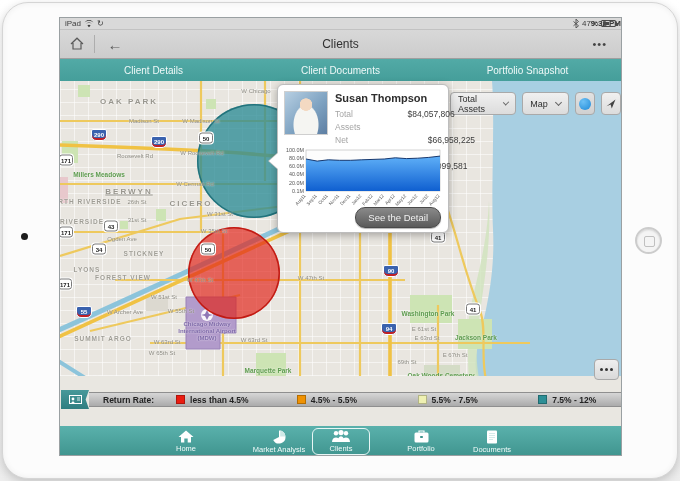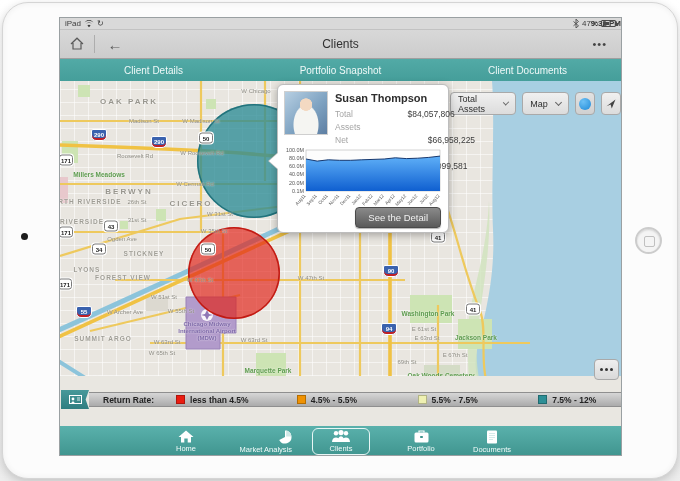--- a/index.html
+++ b/index.html
@@ -68,21 +68,21 @@
   .pp-photo { position:absolute; left:6px; top:6px; width:44px; height:44px; border:1px solid #cfcfcf; background:
      radial-gradient(circle at 50% 30%, #f3d9c2 0 6px, transparent 6.5px),
      radial-gradient(ellipse at 50% 78%, #f5f5f2 0 12px, transparent 13px),
      linear-gradient(135deg,#b7cfe2,#7fa3c2 55%,#5e7fa3); }
   .pp-name { position:absolute; left:57px; top:7px; font-size:11px; font-weight:bold; color:#2e2e2e; }
   .pp-rows { position:absolute; left:57px; top:23px; width:108px; }
   .pp-row { display:flex; justify-content:space-between; font-size:8.5px; line-height:13px; }
   .pp-row .k { color:#a5a5a5; }
   .pp-row .v { color:#3c3c3c;margin-left:47px; }
   .pp-chart { position:absolute; left:4px; top:62px; width:164px; height:62px; }
-  .pp-btn { position:absolute; right:7px; bottom:4px; padding:4px 12px; font-size:9.5px; color:#f2f2f2; background:linear-gradient(180deg,#8a8a8a,#5a5a5a); border:1px solid #4a4a4a; border-radius:4px; cursor:pointer; box-shadow:0 1px 1px rgba(0,0,0,.3); }
+  .pp-btn { position:absolute; right:7px; bottom:4px; padding:4px 12px; font-size:9.5px; color:#f2f2f2; background:linear-gradient(180deg,#8a8a8a,#5a5a5a); border:1px solid #4a4a4a; border-radius:10px; cursor:pointer; box-shadow:0 1px 1px rgba(0,0,0,.3); }
 
   
   .legend { position:absolute; left:1px; top:372px; width:640px; height:19px; display:flex; align-items:center; }
   .ribbon { width:28px; height:19px; background:linear-gradient(180deg,#48999a,#2f7e80); display:flex; align-items:center; justify-content:center; }
   .ribbon.left { clip-path:polygon(0 0,100% 0,88% 50%,100% 100%,0 100%); }
   .ribbon.right { clip-path:polygon(12% 0,100% 0,100% 100%,12% 100%,0 50%); }
   .legend-bar { flex:1; height:15px; background:linear-gradient(180deg,#d6d6d6,#ababab); border-top:1px solid #8f8f8f; border-bottom:1px solid #8f8f8f; display:flex; align-items:center; padding:0 14px; gap:0; }
   .legend-title { font-size:8.5px; font-weight:bold; color:#222; margin-right:22px; }
   .legend-item { display:flex; align-items:center; gap:5px; flex:1; }
   .legend-swatch { width:9px; height:9px; border:1px solid rgba(0,0,0,.25); }
@@ -132,24 +132,24 @@
       <div class="nav-back">←</div>
       <div class="nav-title">Clients</div>
       <div class="nav-more">•••</div>
     </div>
 
     <div class="tab-strip" id="tabStrip">
         <div class="tab">
           <span class="tab-pill">Client Details</span>
         </div>
         <div class="tab">
+          <span class="tab-pill">Client Documents</span>
+        </div>
+        <div class="tab">
           <span class="tab-pill">Portfolio Snapshot</span>
-        </div>
-        <div class="tab">
-          <span class="tab-pill">Client Documents</span>
         </div>
       </div>
 
     <div class="map" id="mapCanvas">
       <svg class="geo" width="563" height="345" viewBox="0 0 563 345">
 
         <path d="M432 0 L563 0 L563 345 L424 345 C428 318 413 300 416 276 C419 250 436 208 433 148 C431 108 435 38 432 0 Z" fill="#a8cfe2"></path>
 
         <path d="M429 120 C432 180 417 230 417 268 C415 300 428 318 424 345 L410 345 C410 300 404 250 412 220 C420 185 427 160 429 120 Z" fill="#cfe3bd" opacity="0.8"></path>
 
@@ -198,21 +198,21 @@
         </g>
 
         <path d="M126 216 L176 216 L176 252 L160 252 L160 268 L126 268 Z" fill="#b29bcb" stroke="#9a82b8"></path>
         <circle cx="147" cy="234" r="6" fill="#ffffff" opacity="0.9"></circle>
         <path d="M147 229 L149 233 L153 234 L149 235 L147 239 L145 235 L141 234 L145 233 Z" fill="#8f77b5"></path>
       </svg>
 
     <div class="bubble" style="left: 194px; top: 80px; width: 114px; height: 114px; background: rgba(45, 140, 150, 0.78); box-shadow: rgba(28, 110, 120, 0.9) 0px 0px 0px 1.5px inset;"></div>
         <div class="bubble" style="left: 174px; top: 192px; width: 92px; height: 92px; background: rgba(225, 35, 25, 0.68); box-shadow: rgba(190, 20, 12, 0.9) 0px 0px 0px 1.5px inset;"></div>
         <div class="map-label lbl-area" style="left: 69px; top: 20px;">OAK PARK</div>
-        <div class="map-label lbl-area" style="left: 69px; top: 110px;">BERWYN</div>
+        <div class="map-label lbl-area" style="left: 69px; top: 110px; text-decoration: underline;">BERWYN</div>
         <div class="map-label lbl-area" style="left: 131px; top: 122px;">CICERO</div>
         <div class="map-label lbl-area-sm" style="left: 24px; top: 120px;">NORTH RIVERSIDE</div>
         <div class="map-label lbl-area-sm" style="left: 22px; top: 140px;">RIVERSIDE</div>
         <div class="map-label lbl-area-sm" style="left: 84px; top: 172px;">STICKNEY</div>
         <div class="map-label lbl-area-sm" style="left: 27px; top: 188px;">LYONS</div>
         <div class="map-label lbl-area-sm" style="left: 63px; top: 196px;">FOREST VIEW</div>
         <div class="map-label lbl-area-sm" style="left: 43px; top: 257px;">SUMMIT ARGO</div>
         <div class="map-label lbl-area-sm" style="left: 59px; top: 297px;">BEDFORD PARK</div>
         <div class="map-label lbl-park" style="left: 39px; top: 93px;">Millers Meadows</div>
         <div class="map-label lbl-park" style="left: 368px; top: 232px;">Washington Park</div>
@@ -376,21 +376,21 @@
 
     <div class="bottom-bar" id="bottomBar">
         <div class="bt-item" style="left: 97px;">
           <span>
             <svg width="16" height="13" viewBox="0 0 16 13">
               <path d="M0.5 7 L8 0.5 L15.5 7 H13 V12.5 H9.7 V8.5 H6.3 V12.5 H3 V7 Z" fill="#fff"></path>
             </svg>
           </span>
           <span>Home</span>
         </div>
-        <div class="bt-item" style="left: 174px; align-items: flex-end;">
+        <div class="bt-item" style="left: 190px;">
           <span>
             <svg width="14" height="14" viewBox="0 0 14 14">
               <path d="M7 7 V0.5 A6.5 6.5 0 1 1 1.2 10 Z" fill="#fff"></path>
               <path d="M8.2 0.6 A6.5 6.5 0 0 1 13.4 6.4 L8.2 6.4 Z" fill="#cfe9e7"></path>
             </svg>
           </span>
           <span>Market Analysis</span>
         </div>
         <div class="bt-item selected" style="left: 252px;">
           <span>

